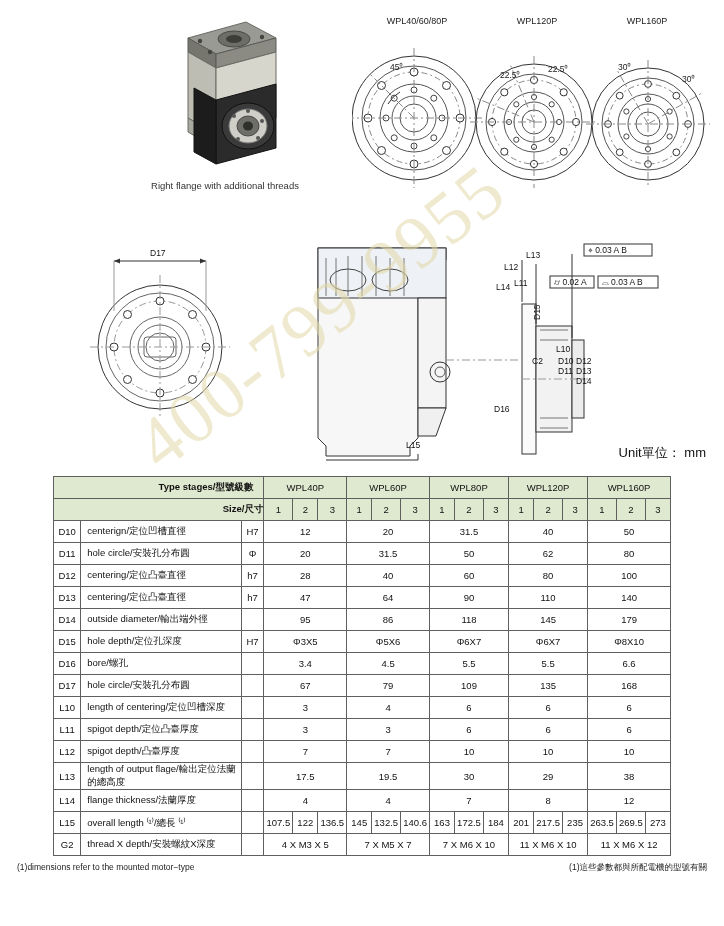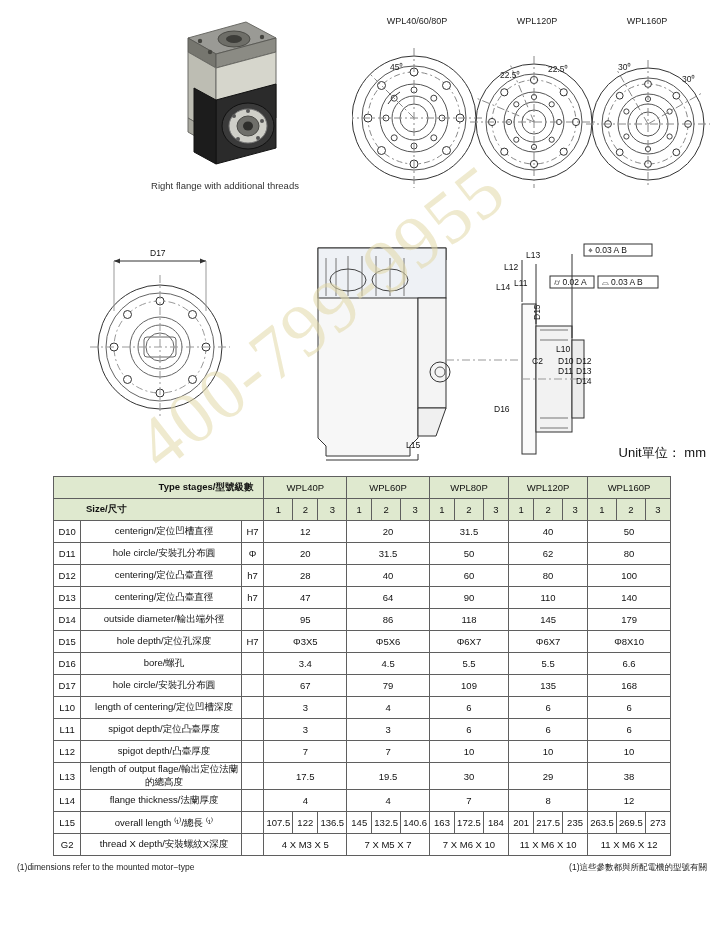--- a/index.html
+++ b/index.html
@@ -59,26 +59,26 @@
   td,th{
     border:1px solid #5f5f5f;
     padding:0;
     height:21px;
     text-align:center;
     font-weight:normal;
     color:#111;
   }
   .hdr{background:#dfe9cf;}
   .lbl{width:34px;text-align:center;}
-  .desc{text-align:center;padding-left:6px;width:250px;margin-left:12px;}
+  .desc{text-align:left;padding-left:6px;width:250px;margin-left:12px;}
   .fit{width:30px;}
   .sub{width:26px;}
   .grp{width:96px;}
   .typecell{text-align:right;padding-right:10px;font-weight:bold;}
-  .sizecell{text-align:left;padding-left:32px;font-weight:bold;}
+  .sizecell{text-align:right;padding-left:32px;font-weight:bold;}
   .foot{
     width:690px;margin:6px auto 0 auto;
     display:flex;justify-content:space-between;
     font-size:8.5px;color:#222;
   }
   svg{display:block;}
 </style>
 </head>
 <body>
 

